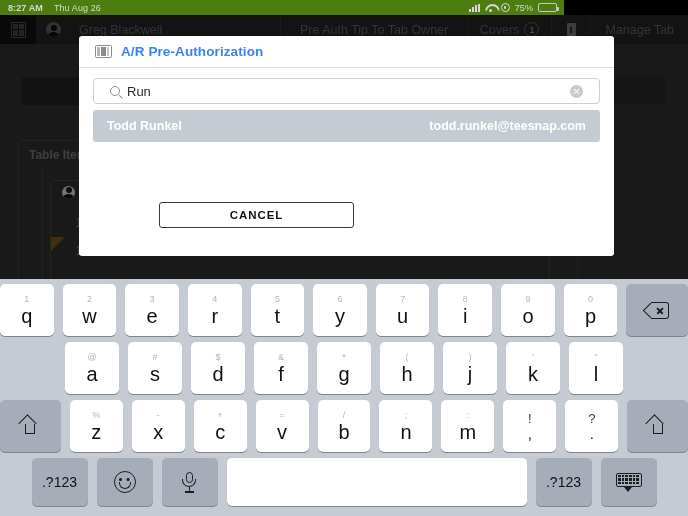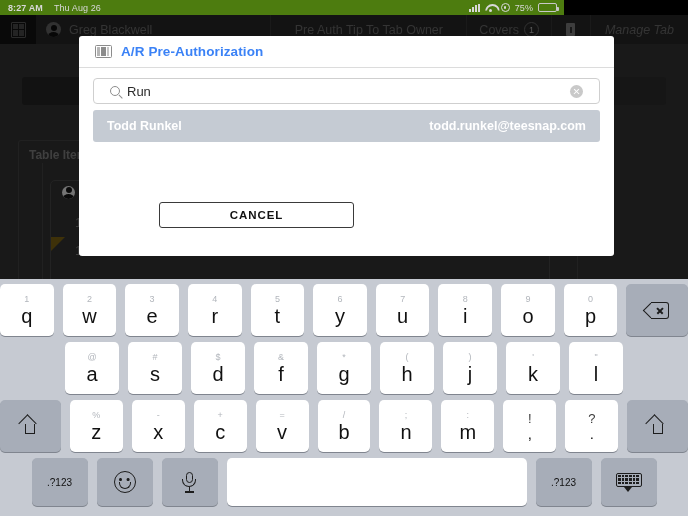--- a/index.html
+++ b/index.html
@@ -46,33 +46,33 @@
   .navbar {
     position:absolute; left:0; top:15px; width:688px; height:29px;
     background:#222; display:flex; align-items:center; color:#5a5a5a; font-size:12.5px;
   }
   .nav-gridbtn {
     width:36px;height:29px;background:#111;display:flex;align-items:center;justify-content:center;
   }
   .grid-ico { width:15px;height:16px;border:1.4px solid #4a4a4a;border-radius:1px;display:grid;
     grid-template-columns:1fr 1fr; grid-template-rows:1fr 1fr; gap:1px; padding:1px; }
   .grid-ico span{background:#3e3e3e;display:block;}
-  .nav-user { display:flex; align-items:center; gap:8px; margin-left:10px; }
+  .nav-user { display:flex; align-items:center; gap:18px; margin-left:10px; }
   .av-ico { width:15px;height:15px;border-radius:50%;background:#555;position:relative;overflow:hidden; }
   .av-ico::before{content:"";position:absolute;left:4.5px;top:2.5px;width:6px;height:6px;border-radius:50%;background:#0d0d0d;}
   .av-ico::after{content:"";position:absolute;left:2px;top:9.5px;width:11px;height:9px;border-radius:50% 50% 0 0;background:#0d0d0d;}
   .nav-sep { width:1px;height:29px;background:#2e2e2e; }
   .nav-center { flex:1; text-align:center; }
   .nav-covers { display:flex;align-items:center;gap:5px;padding:0 12px; }
   .covers-badge { width:15px;height:15px;border:1.2px solid #565656;border-radius:50%;
     display:flex;align-items:center;justify-content:center;font-size:9px;color:#9a9a9a; }
   .nav-lockbox { width:38px;display:flex;align-items:center;justify-content:center; }
   .lock-ico { width:9px;height:13px;background:#6a6a6a;border-radius:1px;position:relative; }
   .lock-ico::after{content:"";position:absolute;left:3.5px;top:4px;width:2px;height:6px;background:#2a2a2a;}
-  .nav-manage { padding:0 14px;font-style:italic; }
+  .nav-manage { padding:0 14px; }
 
   .bg-splitbtn { position:absolute;left:22px;top:62px;width:180px;height:28px;background:#1f1f1f;
     border-radius:3px;color:#545454;font-size:13px;display:flex;align-items:center;justify-content:center;letter-spacing:1px; }
   .bg-itembtn { position:absolute;right:22px;top:62px;width:150px;height:28px;background:#262626;
     border-radius:3px;color:#3b3b3b;font-size:12px;display:flex;align-items:center;justify-content:center;letter-spacing:1px; }
   .bg-panel { position:absolute;left:18px;top:125px;width:560px;height:185px;border:1px solid #3a3a3a;border-radius:3px; }
   .bg-panel-title { position:absolute;left:10px;top:7px;color:#6d6d6d;font-size:12px;font-weight:700; }
   .bg-card { position:absolute;left:50px;top:165px;width:500px;height:120px;border:1px solid #3d3d3d;border-radius:5px; }
   .bg-row { position:absolute;color:#6a6a6a;font-size:12.5px;display:flex;align-items:center;gap:10px; }
   .bg-person { width:13px;height:13px;background:#c9c9c9;border-radius:50%;position:relative;overflow:hidden; }
@@ -131,21 +131,21 @@
     position:relative; color:#111;
   }
   .key.letter { width:54px; height:52px; }
   .key .alt { font-size:9px; color:#b2b6bc; line-height:1; margin-bottom:2px; }
   .key .main { font-size:20px; line-height:1; font-weight:400; }
   .key.grey { background:#a7adb8; box-shadow:0 1px 0 rgba(120,125,135,.9); }
   .key.back { width:62px; height:52px; }
   .key.ret { width:105px; height:52px; font-size:15px; color:#1a1a1a; }
   .key.shift { width:62px; height:52px; }
   .key.shift-r { width:62px; height:52px; }
-  .key.num { width:56px; height:48px; font-size:10px; }
+  .key.num { width:56px; height:48px; font-size:14px; }
   .key.emoji, .key.mic { width:56px; height:48px; }
   .key.space { width:300px; height:48px; background:#fff; }
   .key.kbd { width:56px; height:48px; }
   .key.punct { width:54px; height:52px; }
   .key.punct .alt { font-size:13px; color:#3a3a3a; margin-bottom:1px; }
   .key.punct .main { font-size:15px; }
 
   .del-ico { width:24px;height:17px;position:relative; }
   .del-ico .body { position:absolute; right:0; top:0; width:18px; height:17px;
     border:1.6px solid #1d1d1d; border-radius:0 3px 3px 0; border-left:none; }

